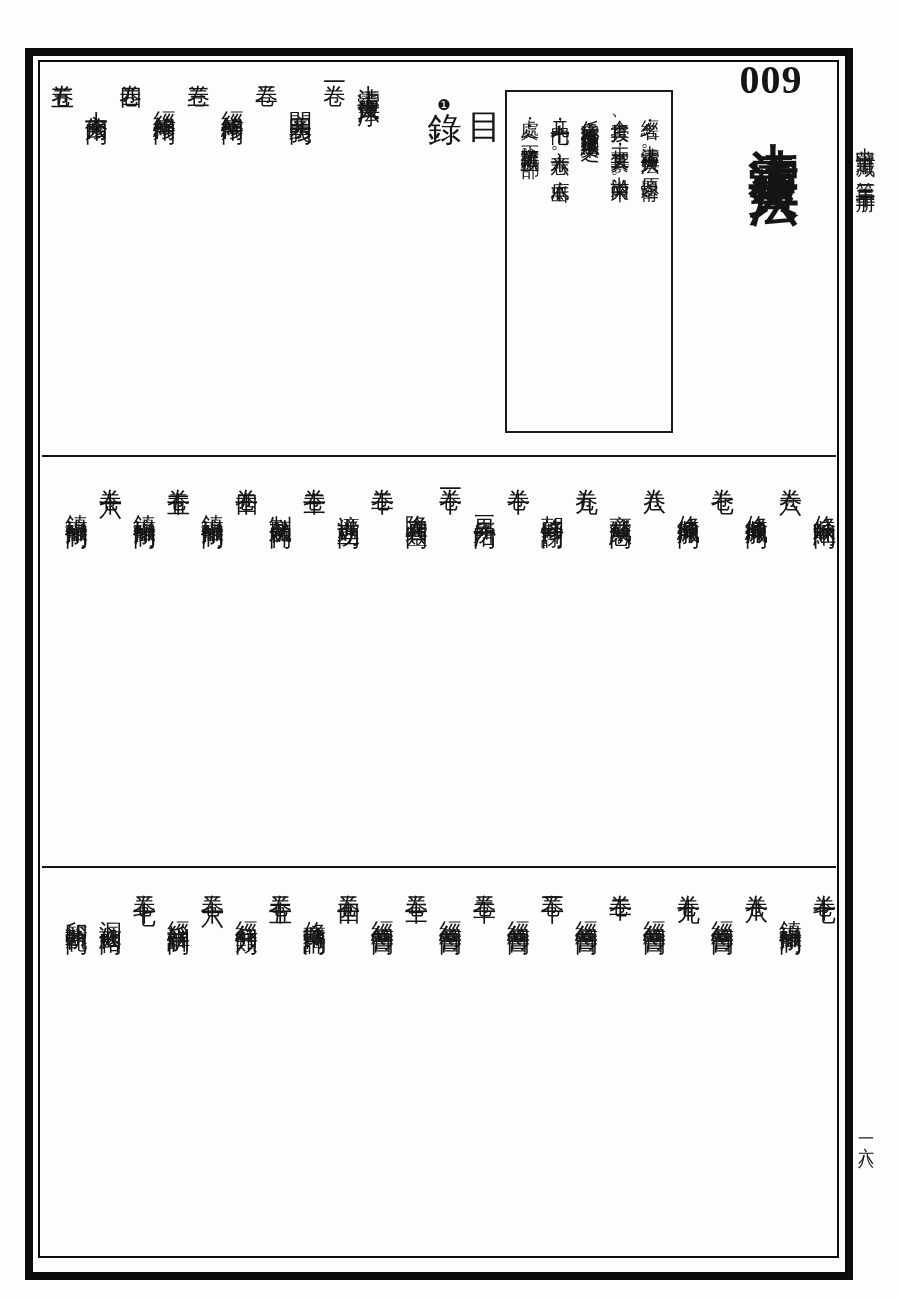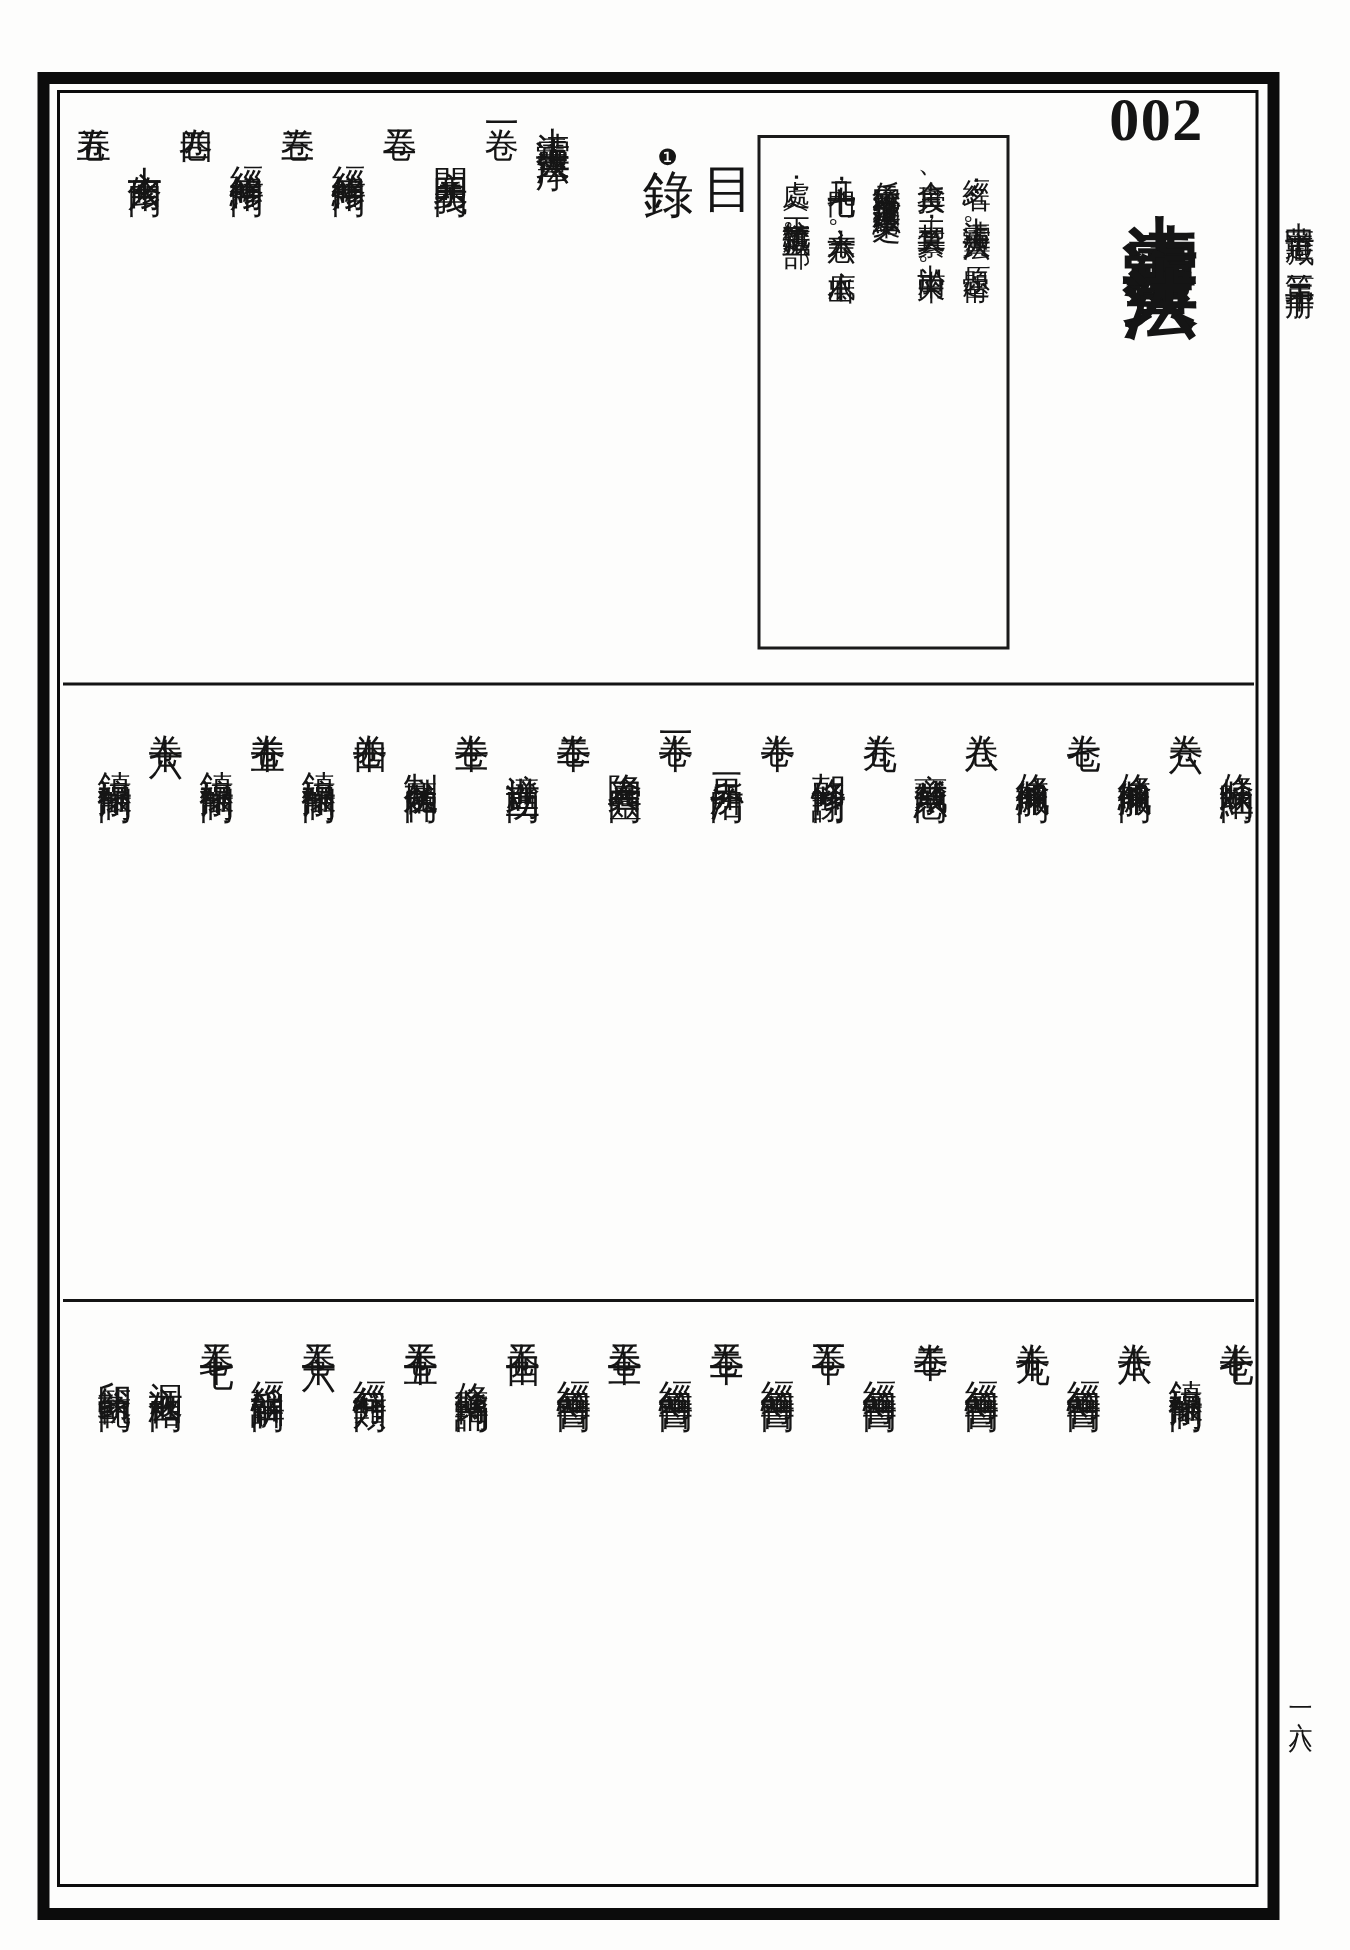--- a/index.html
+++ b/index.html
@@ -58,21 +58,21 @@
 
 <div class="page">
 
   <div class="frame-outer"></div>
   <div class="frame-inner"></div>
 
   <div class="series-label">
     <span>中華道藏</span><span class="vol">第三十三册</span>
   </div>
 
-  <div class="collection-number">002</div>
+  <div class="collection-number">009</div>
 
   <div class="main-title">上清靈寶大法</div>
 
   <div class="abstract-box">
       <div class="box-col">經名：上清靈寶大法。原題甯</div>
       <div class="box-col">全真授、王契真纂，出於南宋。</div>
       <div class="box-col">係宋元符籙道派道法總集之一。</div>
       <div class="box-col">凡二十七門，六十六卷。底本出</div>
       <div class="box-col">處：《正統道藏》正一部。</div>
     </div>

